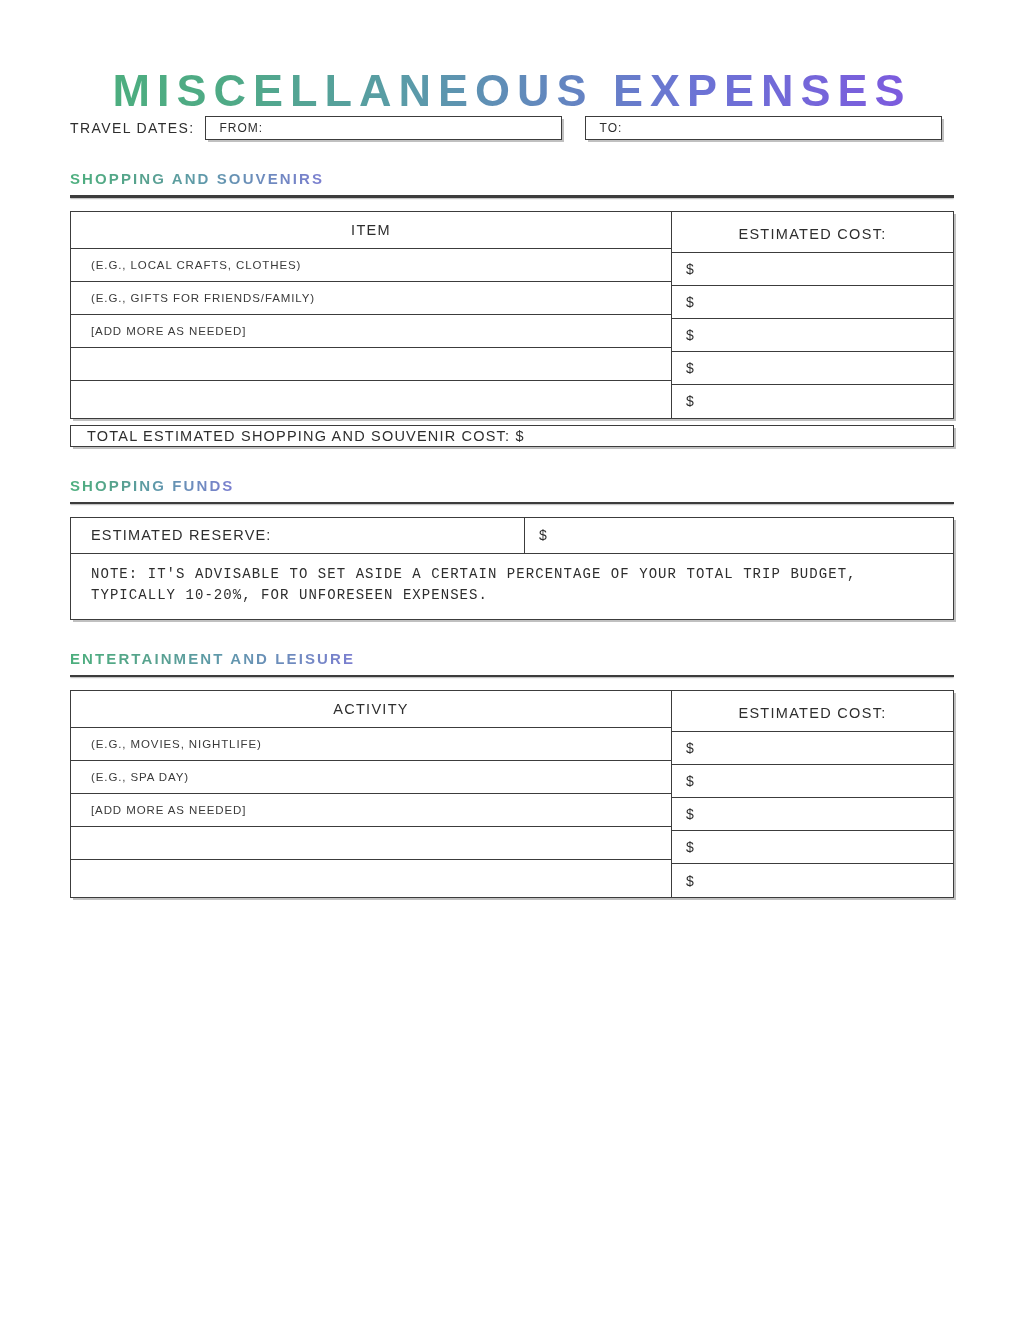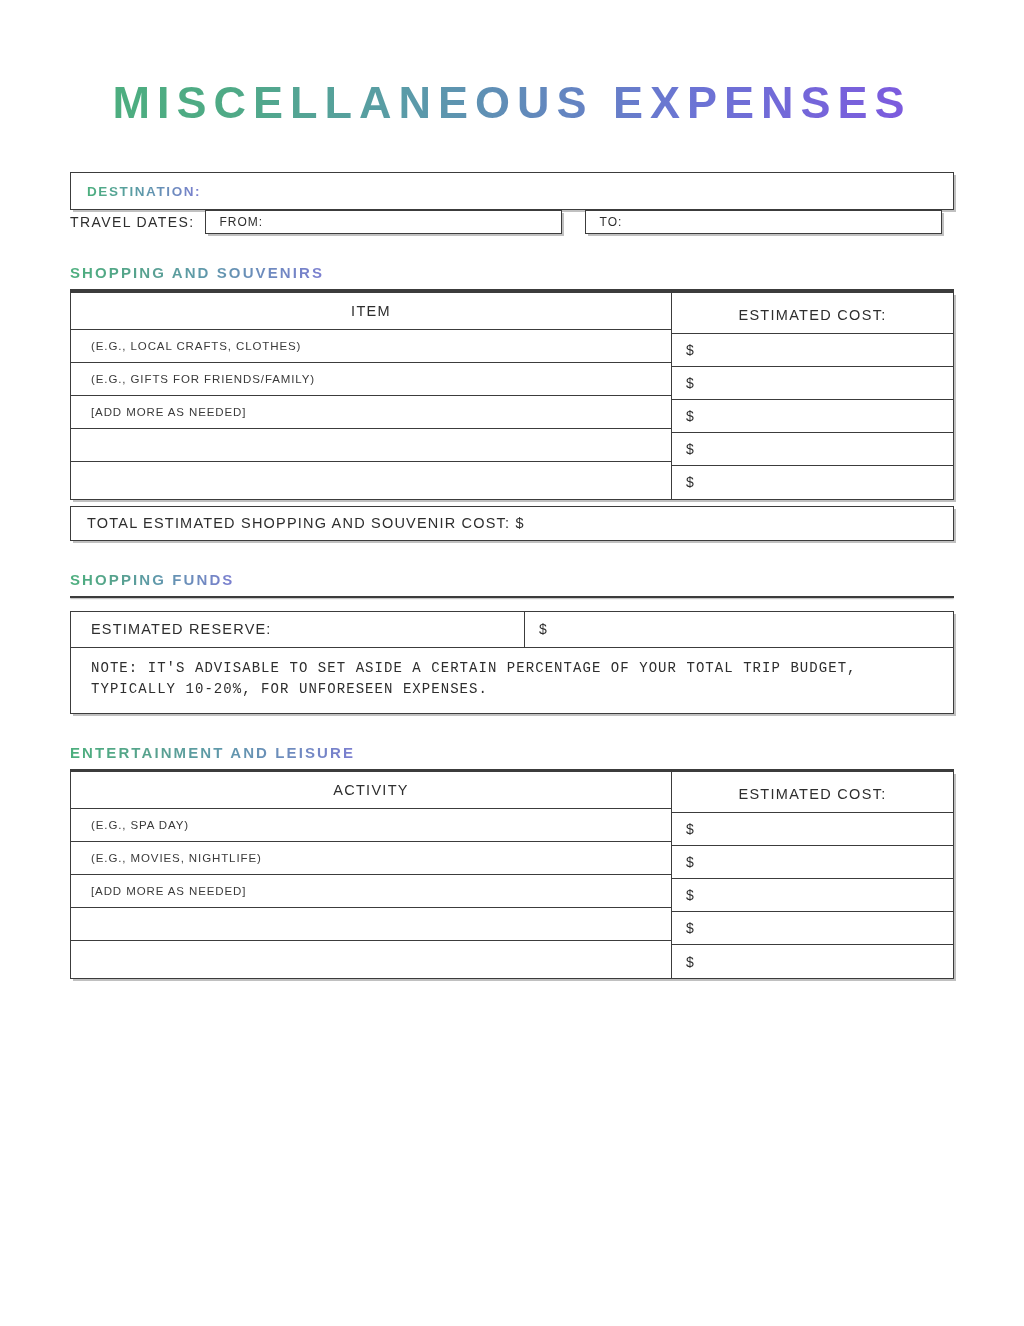--- a/index.html
+++ b/index.html
@@ -13,21 +13,21 @@
     font-family: "Liberation Sans", sans-serif;
     color: #2e2e2e;
     position: relative;
     overflow: hidden;
   }
 
   .page {
     width: 1024px;
     height: 1326px;
     box-sizing: border-box;
-    padding: 16px 70px;
+    padding: 4px 70px;
     position: relative;
   }
 
   
   .title-block {
     padding-top: 62px;
     text-align: center;
     line-height: 1.12;
   }
   .title-line {
@@ -115,20 +115,21 @@
   }
   .section-rule {
     height: 2.2px;
     background: #3c3c3c;
     margin-top: 7px;
     box-shadow: 0 1.5px 0 -0.3px rgba(150,150,150,0.55);
   }
 
   
   .exp-table {
+    margin-top: 13px;
     display: flex;
     border: 1.6px solid #3c3c3c;
     background: #fff;
     box-shadow: 2.5px 2.5px 0 -0.5px rgba(140,140,140,0.55);
     box-sizing: border-box;
   }
   .col-left  { width: 600px; flex: none; border-right: 1.6px solid #3c3c3c; }
   .col-right { flex: 1 1 auto; }
 
   .hcell {
@@ -167,21 +168,21 @@
     box-sizing: border-box;
   }
   .cell-r:last-child { border-bottom: none; }
   
   .col-right { padding-top: 4px; }
   .col-left  { padding-bottom: 4px; }
 
   
   .total-bar {
     margin-top: 6px;
-    height: 35px;
+    height: 22px;
     display: flex;
     align-items: center;
     padding-left: 16px;
     font-size: 14.5px;
     letter-spacing: 1.2px;
     color: #2e2e2e;
   }
 
   
   .purpose-line {
@@ -231,26 +232,20 @@
 </style>
 </head>
 <body>
 
 <div class="page">
 
   <div class="title-block">
     <span class="title-line">MISCELLANEOUS EXPENSES</span>
   </div>
 
-  <div class="destination-row">
-    <div class="bx destination-box">
-      <span class="grad-label">DESTINATION:</span>
-      <span></span>
-    </div>
-  </div>
 
   <div class="travel-row">
     <span class="travel-label">TRAVEL DATES:</span>
     <div class="bx date-box from">
       <span>FROM:</span>
     </div>
     <div class="bx date-box to">
       <span>TO:</span>
     </div>
   </div>
@@ -297,22 +292,22 @@
     </div>
   </div>
 
   <div class="section">
     <span class="section-heading">ENTERTAINMENT AND LEISURE</span>
     <div class="section-rule"></div>
 
     <div class="exp-table">
       <div class="col-left">
         <div class="hcell">ACTIVITY</div>
+        <div class="cell-l">(E.G., MOVIES, NIGHTLIFE)</div>
         <div class="cell-l">(E.G., SPA DAY)</div>
-        <div class="cell-l">(E.G., MOVIES, NIGHTLIFE)</div>
         <div class="cell-l">[ADD MORE AS NEEDED]</div>
         <div class="cell-l"></div>
         <div class="cell-l"></div>
       </div>
       <div class="col-right">
         <div class="hcell right">ESTIMATED COST:</div>
         <div class="cell-r">$</div>
         <div class="cell-r">$</div>
         <div class="cell-r">$</div>
         <div class="cell-r">$</div>

